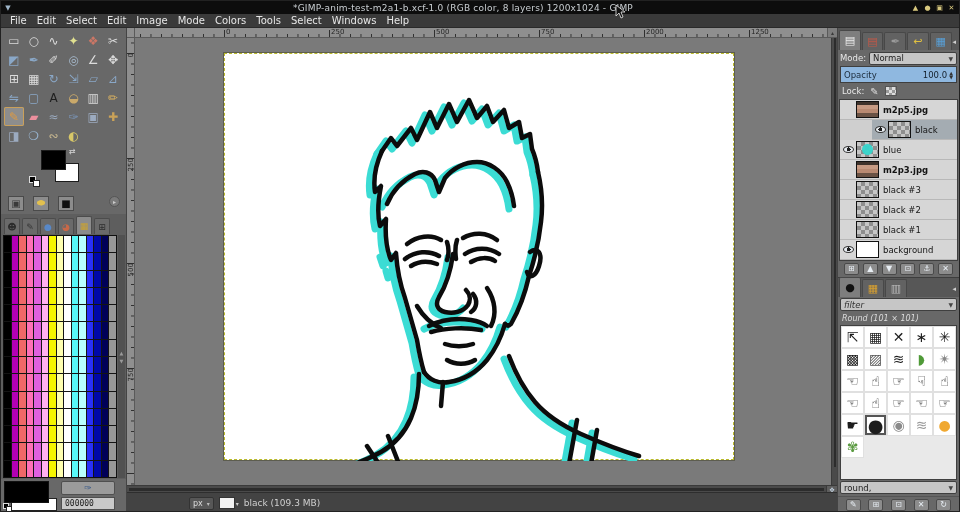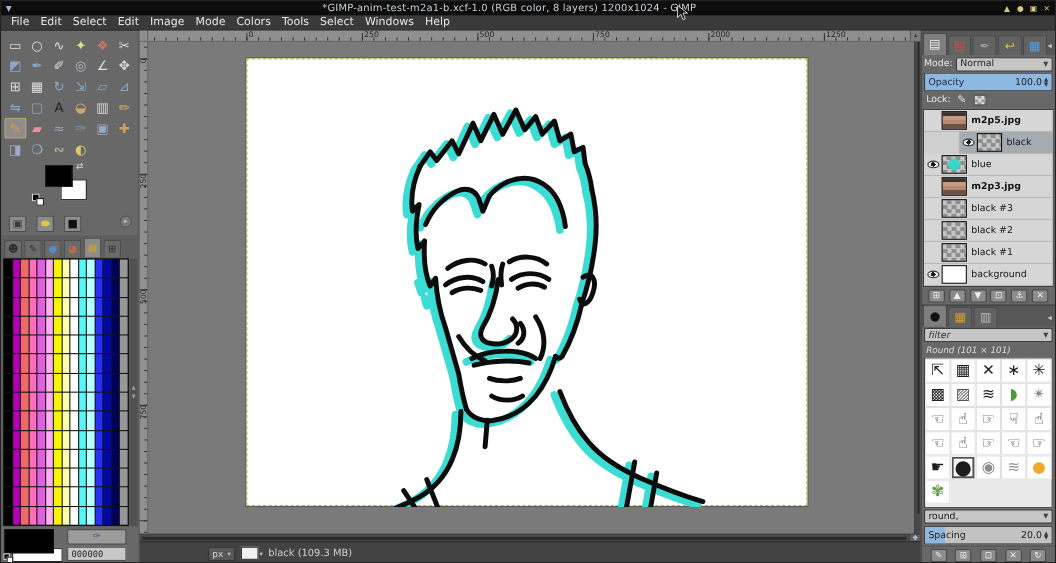--- a/index.html
+++ b/index.html
@@ -685,29 +685,20 @@
           <div class="brush-cell" style="color: rgb(90, 154, 64);">✾</div>
         </div>
 
       <div class="tag-row">
         <span class="combo">
             <span>round,</span>
             <span class="arr">▼</span>
           </span>
       </div>
 
-      <div class="spacing-slider">
-        <span class="spacing-fill"></span>
-        <span class="slbl">Spacing</span>
-        <span class="sval">20.0</span>
-        <span class="spin">
-            <span>▲</span>
-            <span>▼</span>
-          </span>
-      </div>
 
       <div class="btn-row" id="brush-buttons">
           <div class="mini-btn">✎</div>
           <div class="mini-btn">⊞</div>
           <div class="mini-btn">⊡</div>
           <div class="mini-btn">✕</div>
           <div class="mini-btn">↻</div>
         </div>
     </div>
   </div>

